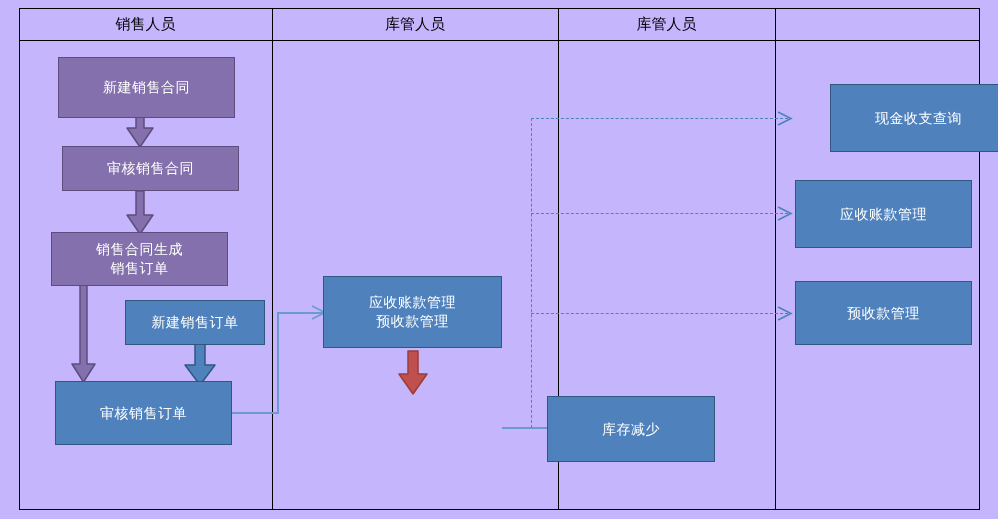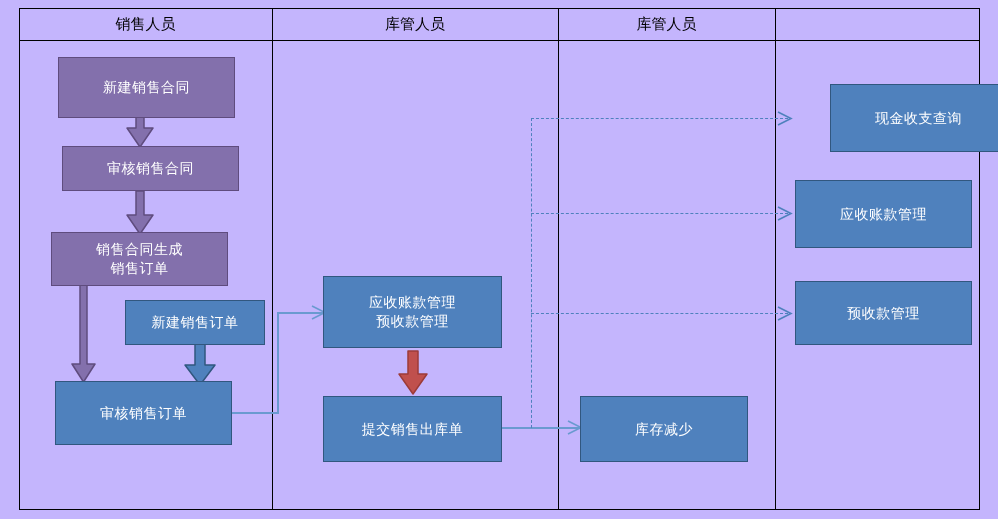--- a/index.html
+++ b/index.html
@@ -210,25 +210,22 @@
     <span>审核销售订单</span>
   </div>
 
   <div class="node blue" style="left:323px; top:276px; width:179px; height:72px;">
     <div>
       <div>应收账款管理</div>
       <div>预收款管理</div>
     </div>
   </div>
 
-  <div class="node blue" style="left:323px; top:396px; width:179px; height:66px;">
-    <span>提交销售出库单</span>
-  </div>
-
-  <div class="node blue" style="left:580px; top:396px; width:168px; height:66px;">
+
+  <div class="node blue" style="left:547px; top:396px; width:168px; height:66px;">
     <span>库存减少</span>
   </div>
 
   <div class="node blue" style="left:791px; top:84px; width:177px; height:68px;margin-left:39px;">
     <span>现金收支查询</span>
   </div>
 
   <div class="node blue" style="left:795px; top:180px; width:177px; height:68px;">
     <span>应收账款管理</span>
   </div>

